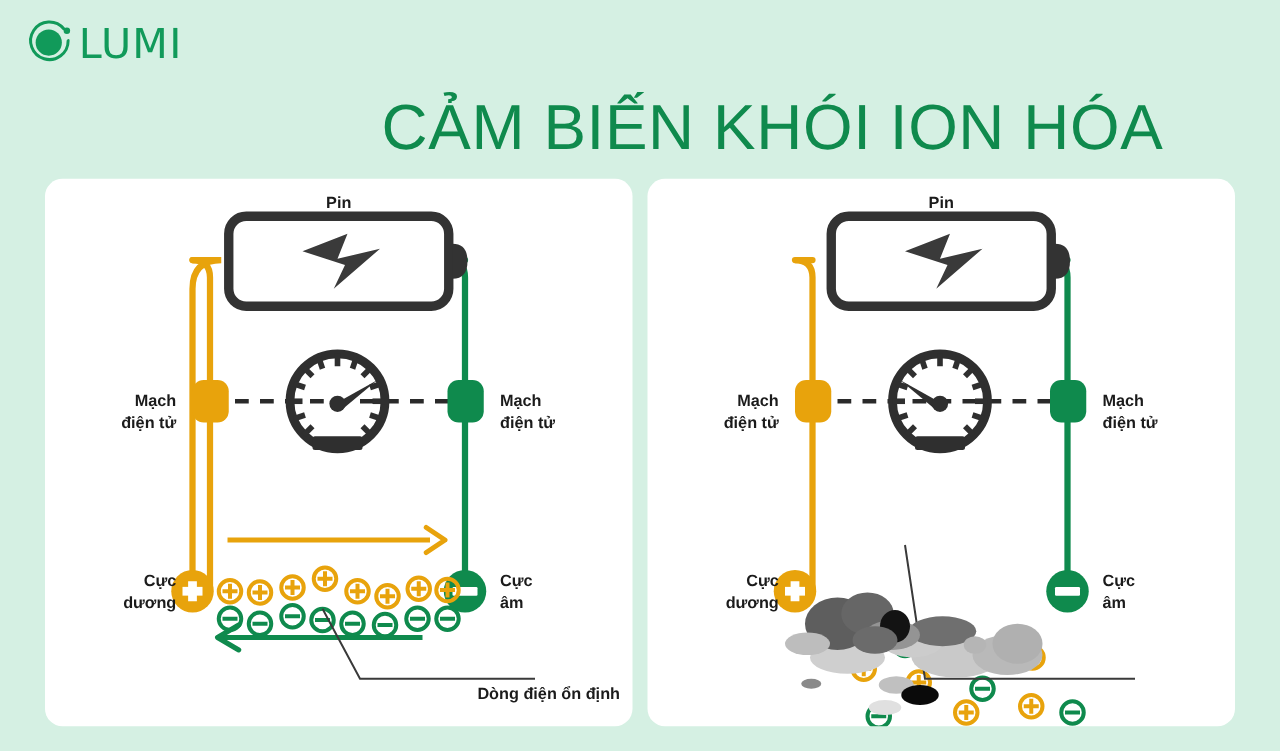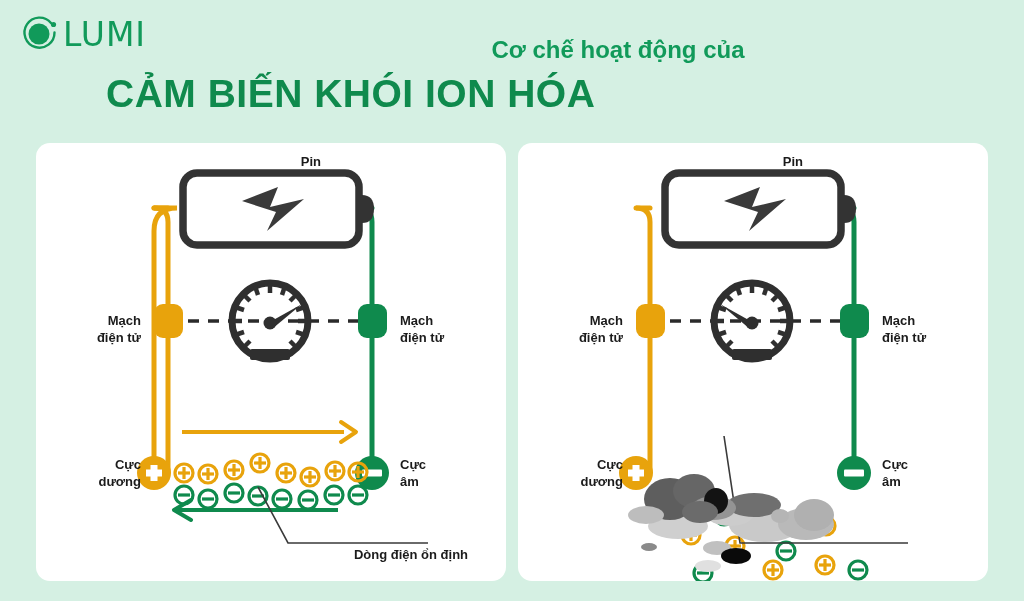--- a/index.html
+++ b/index.html
@@ -15,57 +15,54 @@
   
   .logo{position:absolute;left:18px;top:12px;display:flex;align-items:center;gap:1px;}
   .logo-mark{width:44px;height:44px;position:relative;}
   .logo-word{font-size:33px;font-weight:500;color:#119a5a;letter-spacing:1px;
     font-family:"DejaVu Sans", sans-serif;}
 
   
   .title-sub{position:absolute;left:0;top:36px;width:1024px;text-align:center;
     font-size:24px;font-weight:700;color:#119a5a;}
   .title-sub span{display:inline-block;transform:translateX(106px);}
-  .title-main{position:absolute;left:0;top:72px;width:1024px;
-    font-size:39px;font-weight:700;color:#0f8a4d;letter-spacing:0.5px;}
+  .title-main{position:absolute;left:0;top:72px;width:1024px;text-align:center;
+    font-size:51px;font-weight:400;color:#0f8a4d;letter-spacing:0.5px;}
   .title-main span{display:inline-block;transform:translateX(106px);}
 
   
   .card{position:absolute;top:143px;width:470px;height:438px;background:#ffffff;
     border-radius:14px;}
   .card-left{left:36px;}
   .card-right{left:518px;}
 
   .panel-inner{position:absolute;left:0;top:0;width:470px;height:438px;}
 
   
   .lbl{position:absolute;font-size:13px;font-weight:700;color:#1b1b1b;
-    line-height:17px;text-align:right;white-space:pre-line;}
+    line-height:17px;text-align:center;white-space:pre-line;}
   .lbl-left{text-align:right;}
   .lbl-right{text-align:left;}
 </style>
 </head>
 <body>
 
 <div class="stage">
 
   <div class="logo">
     <div class="logo-mark">
       <svg width="44" height="44" viewBox="0 0 44 44">
         <path d="M33 11 A15 15 0 1 0 36.5 20.5" fill="none" stroke="#119a5a" stroke-width="2.4" stroke-linecap="round"></path>
         <circle cx="21" cy="22" r="10.5" fill="#119a5a"></circle>
         <circle cx="35.5" cy="12.5" r="2.6" fill="#119a5a"></circle>
       </svg>
     </div>
     <div class="logo-word">LUMI</div>
   </div>
 
-  <div class="title-sub">
-    <span>Cơ chế hoạt động của</span>
-  </div>
   <div class="title-main">
     <span>CẢM BIẾN KHÓI ION HÓA</span>
   </div>
 
   <div class="card card-left">
     <div class="panel-inner">
 
       <div class="lbl" style="left:185px;top:10px;width:100px;">Pin</div>
 
       <svg width="470" height="438" viewBox="0 0 470 438" style="position:absolute;left:0;top:0;">
@@ -217,21 +214,21 @@
       </svg>
 
       <div class="lbl lbl-left" style="left:10px;top:169px;width:95px;">Mạch
 điện tử</div>
       <div class="lbl lbl-right" style="left:364px;top:169px;width:95px;">Mạch
 điện tử</div>
       <div class="lbl lbl-left" style="left:10px;top:313px;width:95px;">Cực
 dương</div>
       <div class="lbl lbl-right" style="left:364px;top:313px;width:95px;">Cực
 âm</div>
-      <div class="lbl" style="left:290px;top:403px;width:170px;text-align:center;">Dòng điện ổn định</div>
+      <div class="lbl" style="left:290px;top:403px;width:170px;text-align:right;">Dòng điện ổn định</div>
     </div>
   </div>
 
   <div class="card card-right">
     <div class="panel-inner">
 
       <div class="lbl" style="left:185px;top:10px;width:100px;">Pin</div>
 
       <svg width="470" height="438" viewBox="0 0 470 438" style="position:absolute;left:0;top:0;">
         <g>

